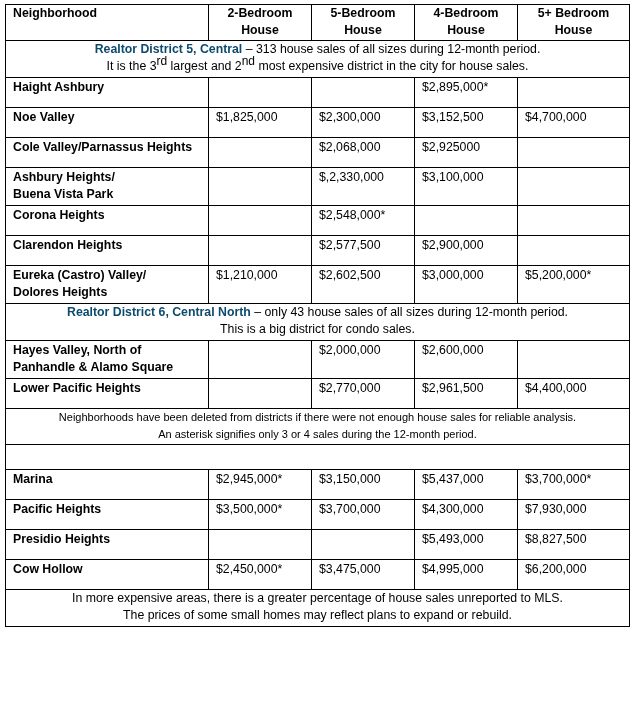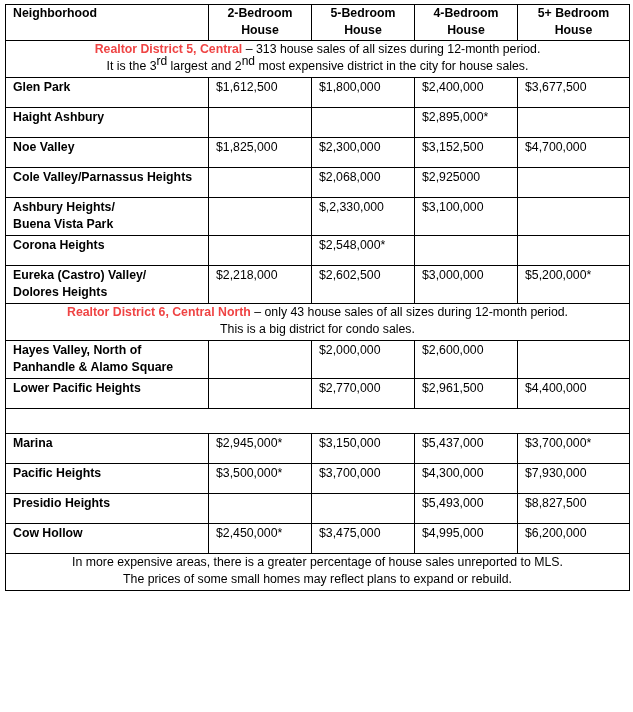--- a/index.html
+++ b/index.html
@@ -21,21 +21,21 @@
   col.c1 { width: 103px; }
   col.c2 { width: 103px; }
   col.c3 { width: 103px; }
   col.c4 { width: 112px; }
   th { font-weight: bold; height: 35px; }
   th.hood { text-align: left; }
   td.name { font-weight: bold; }
   tr.data td { height: 28px; padding-top: 1px; }
   tr.data.tall td { height: 36px; }
   td.district { text-align: center; height: 36px; padding-top: 1px; }
-  .red { color: #ef4444; font-weight: bold; }
+  .red { color: #0c4a6e; font-weight: bold; }
   td.note { text-align: center; font-size: 11px; height: 35px; line-height: 17px; padding-top: 1px; }
   td.blank { height: 24px; }
   td.foot { text-align: center; height: 36px; padding-top: 1px; }
   sup { font-size: 12px; line-height: 0; }
 </style>
 </head>
 <body>
 
 <table class="prices">
   <colgroup>
@@ -54,27 +54,20 @@
       <th><span>5+ Bedroom</span><br><span>House</span></th>
     </tr>
   </thead>
   <tbody id="tbody">
     <tr>
       <td class="district" colspan="5">
         <span class="red">Realtor District 5, Central</span><span> – 313 house sales of all sizes during 12-month period.</span><br>
         <span>It is the 3</span><sup>rd</sup><span> largest and 2</span><sup>nd</sup><span> most expensive district in the city for house sales.</span>
       </td>
     </tr>
-    <tr class="data">
-        <td class="name"><span>Glen Park</span></td>
-        <td>$1,612,500</td>
-        <td>$1,800,000</td>
-        <td>$2,400,000</td>
-        <td>$3,677,500</td>
-      </tr>
       <tr class="data">
         <td class="name"><span>Haight Ashbury</span></td>
         <td></td>
         <td></td>
         <td>$2,895,000*</td>
         <td></td>
       </tr>
       <tr class="data">
         <td class="name"><span>Noe Valley</span></td>
         <td>$1,825,000</td>
@@ -96,23 +89,30 @@
         <td>$3,100,000</td>
         <td></td>
       </tr>
       <tr class="data">
         <td class="name"><span>Corona Heights</span></td>
         <td></td>
         <td>$2,548,000*</td>
         <td></td>
         <td></td>
       </tr>
+      <tr class="data">
+        <td class="name"><span>Clarendon Heights</span></td>
+        <td></td>
+        <td>$2,577,500</td>
+        <td>$2,900,000</td>
+        <td></td>
+      </tr>
       <tr class="data tall">
         <td class="name"><span>Eureka (Castro) Valley/</span><br><span>Dolores Heights</span></td>
-        <td>$2,218,000</td>
+        <td>$1,210,000</td>
         <td>$2,602,500</td>
         <td>$3,000,000</td>
         <td>$5,200,000*</td>
       </tr>
     <tr>
       <td class="district" colspan="5">
         <span class="red">Realtor District 6, Central North</span><span> – only 43 house sales of all sizes during 12-month period.</span><br>
         <span>This is a big district for condo sales.</span>
       </td>
     </tr>
@@ -123,20 +123,26 @@
         <td>$2,600,000</td>
         <td></td>
       </tr>
       <tr class="data">
         <td class="name"><span>Lower Pacific Heights</span></td>
         <td></td>
         <td>$2,770,000</td>
         <td>$2,961,500</td>
         <td>$4,400,000</td>
       </tr>
+    <tr>
+      <td class="note" colspan="5">
+        <span>Neighborhoods have been deleted from districts if there were not enough house sales for reliable analysis.</span><br>
+        <span>An asterisk signifies only 3 or 4 sales during the 12-month period.</span>
+      </td>
+    </tr>
     <tr>
       <td class="blank" colspan="5"></td>
     </tr>
     <tr class="data">
         <td class="name"><span>Marina</span></td>
         <td>$2,945,000*</td>
         <td>$3,150,000</td>
         <td>$5,437,000</td>
         <td>$3,700,000*</td>
       </tr>

